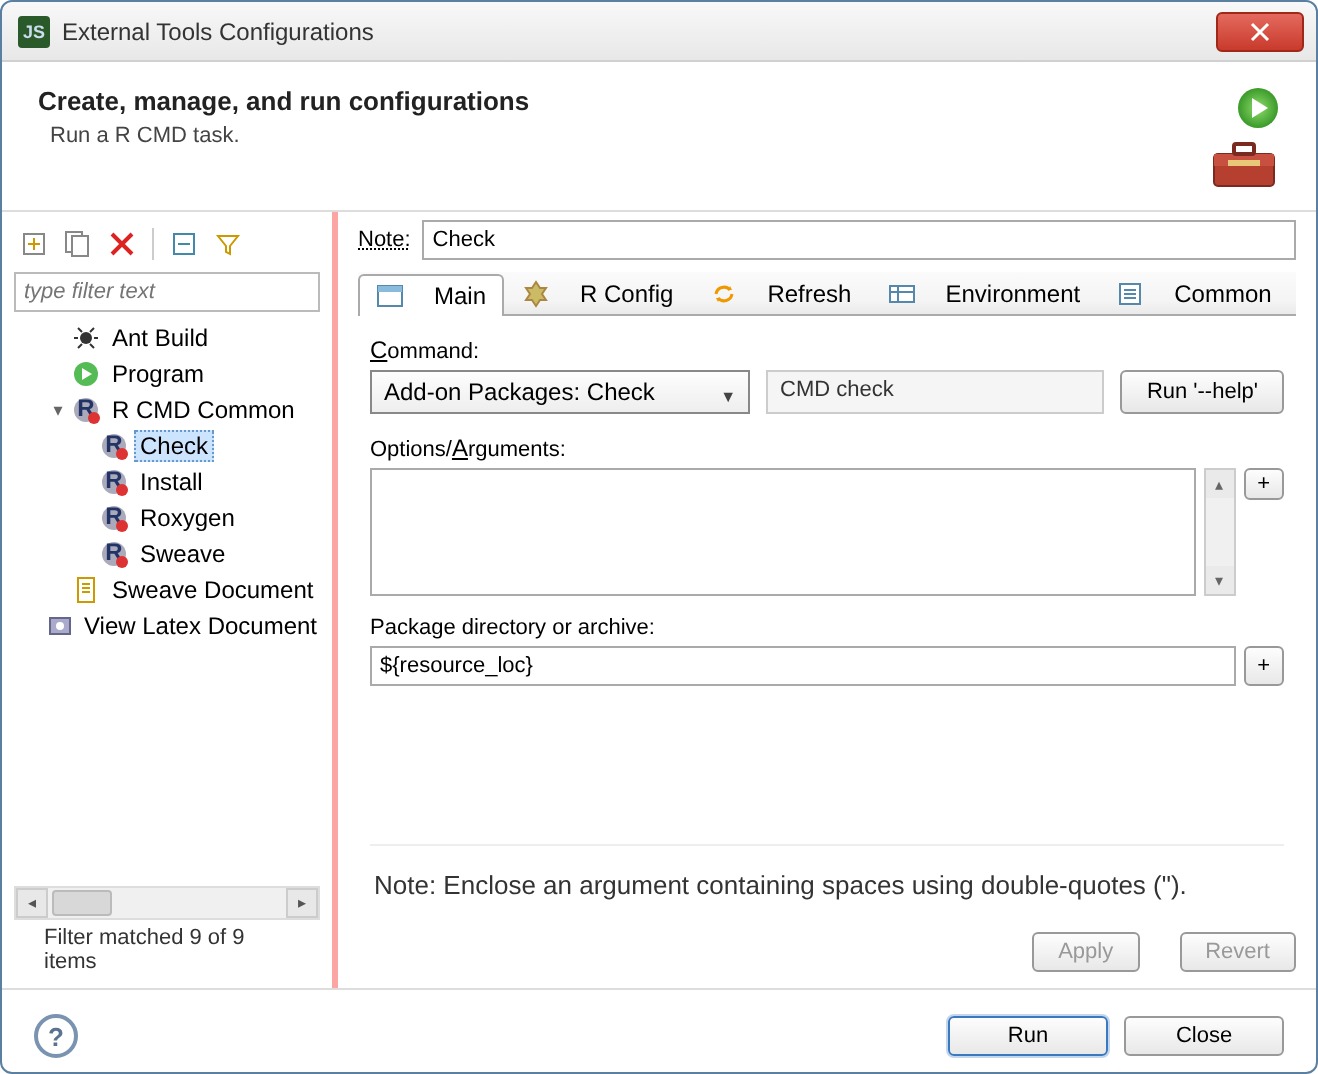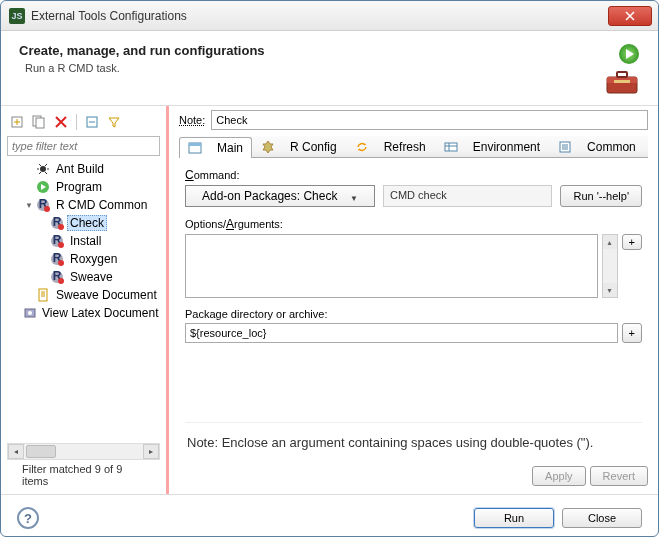--- a/index.html
+++ b/index.html
@@ -46,39 +46,39 @@
 
 .tabs { display: flex; border-bottom: 1px solid #aaa; background: linear-gradient(to bottom, #fbfbfb, #f4f4f4 70%, #eaeaea); }
 .tab { display: flex; align-items: center; gap: 15px; padding: 3px 8px; border: 1px solid transparent; border-bottom: none; cursor: pointer; font-size: 11px; }
 .tab.active { background: #fff; border-color: #aaa; border-radius: 3px 3px 0 0; position: relative; top: 1px; }
 .tab .ic { width: 14px; height: 14px; display: inline-flex; align-items: center; justify-content: center; }
 
 .form-area { padding: 10px 6px 6px 6px; flex: 1; display: flex; flex-direction: column; }
 .form-label { font-size: 11px; margin-bottom: 3px; }
 .ul { text-decoration: underline; }
 .cmd-row { display: flex; gap: 8px; margin-bottom: 10px; }
-.combo { flex: 0 0 190px; border: 1px solid #888; background: linear-gradient(#fdfdfd,#eee); padding: 3px 16px; display: flex; align-items: flex-end; justify-content: space-between; font-size: 11px; }
+.combo { flex: 0 0 190px; border: 1px solid #888; background: linear-gradient(#fdfdfd,#eee); padding: 3px 6px; display: flex; align-items: flex-end; justify-content: space-between; font-size: 11px; }
 .combo .chev { font-size: 8px; color: #444; }
 .cmd-ro { flex: 1; border: 1px solid #ccc; background: #f5f5f5; padding: 3px 6px; font-size: 11px; color: #333; }
 .btn { border: 1px solid #999; background: linear-gradient(#fdfdfd,#e8e8e8); padding: 3px 12px; font-size: 11px; border-radius: 3px; cursor: pointer; }
 .btn.small { padding: 1px 6px; }
 .btn.disabled { color: #999; cursor: default; }
 .btn.primary { border-color: #3a78c0; box-shadow: 0 0 0 1px rgba(58,120,192,.3); }
 
 .opts-row { display: flex; gap: 4px; margin-bottom: 10px; }
 .opts-ta { flex: 1; height: 64px; border: 1px solid #aaa; resize: none; font-size: 11px; padding: 3px; }
 .vscroll { width: 16px; background: #f0f0f0; border: 1px solid #ccc; display: flex; flex-direction: column; justify-content: space-between; }
 .vscroll .va { height: 14px; display: flex; align-items: center; justify-content: center; font-size: 8px; color: #666; background: #eaeaea; }
 
 .pkg-row { display: flex; gap: 4px; margin-bottom: 12px; }
 .pkg-input { flex: 1; border: 1px solid #aaa; padding: 3px 4px; font-size: 11px; }
 
 .note { font-size: 13px; color: #333; padding: 12px 2px 4px 2px; border-top: 1px solid #eee; }
 
-.apply-row { display: flex; justify-content: flex-end; gap: 4px; padding: 6px 0 0 0; }
+.apply-row { display: flex; justify-content: flex-end; gap: 20px; padding: 6px 0 0 0; }
 
 .footer { border-top: 1px solid #ddd; padding: 12px 16px; display: flex; align-items: center; justify-content: space-between; }
 .help-icon { width: 22px; height: 22px; border: 2px solid #7a93b0; border-radius: 50%; display: flex; align-items: center; justify-content: center; color: #5a7390; font-weight: bold; font-size: 13px; cursor: pointer; }
 .footer-btns { display: flex; gap: 8px; }
 .footer-btns .btn { width: 80px; text-align: center; }
 </style>
 </head>
 <body>
 
 <div class="titlebar">

